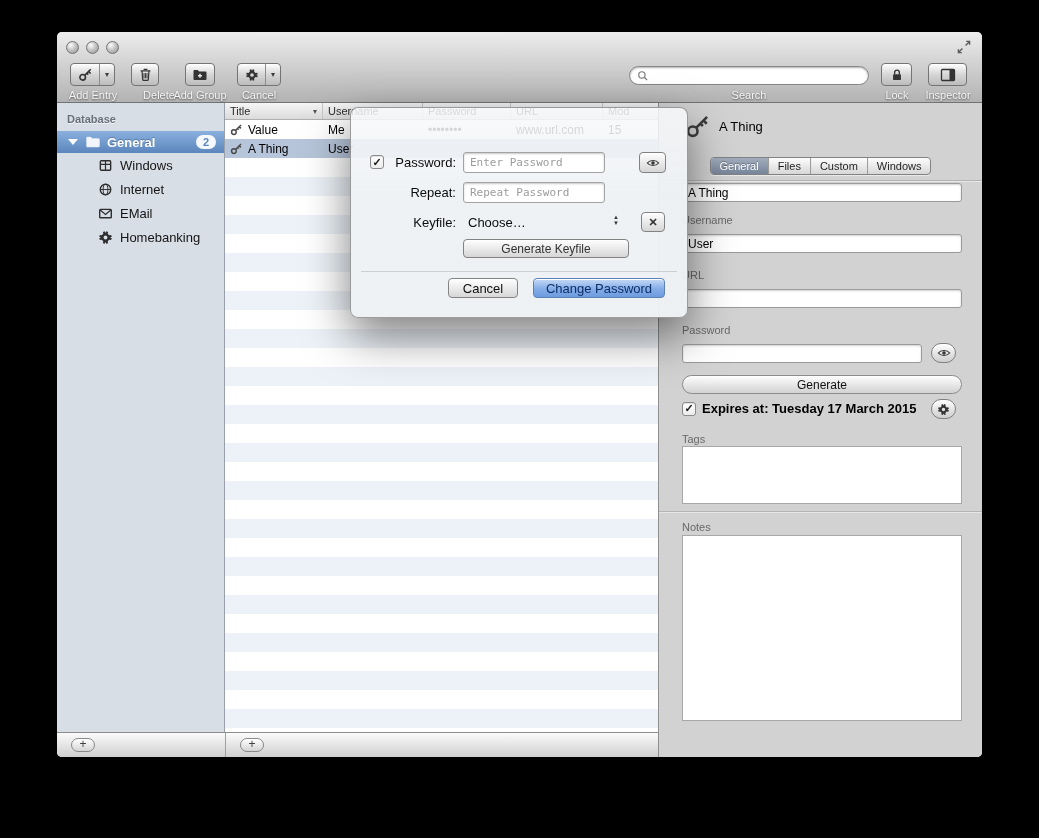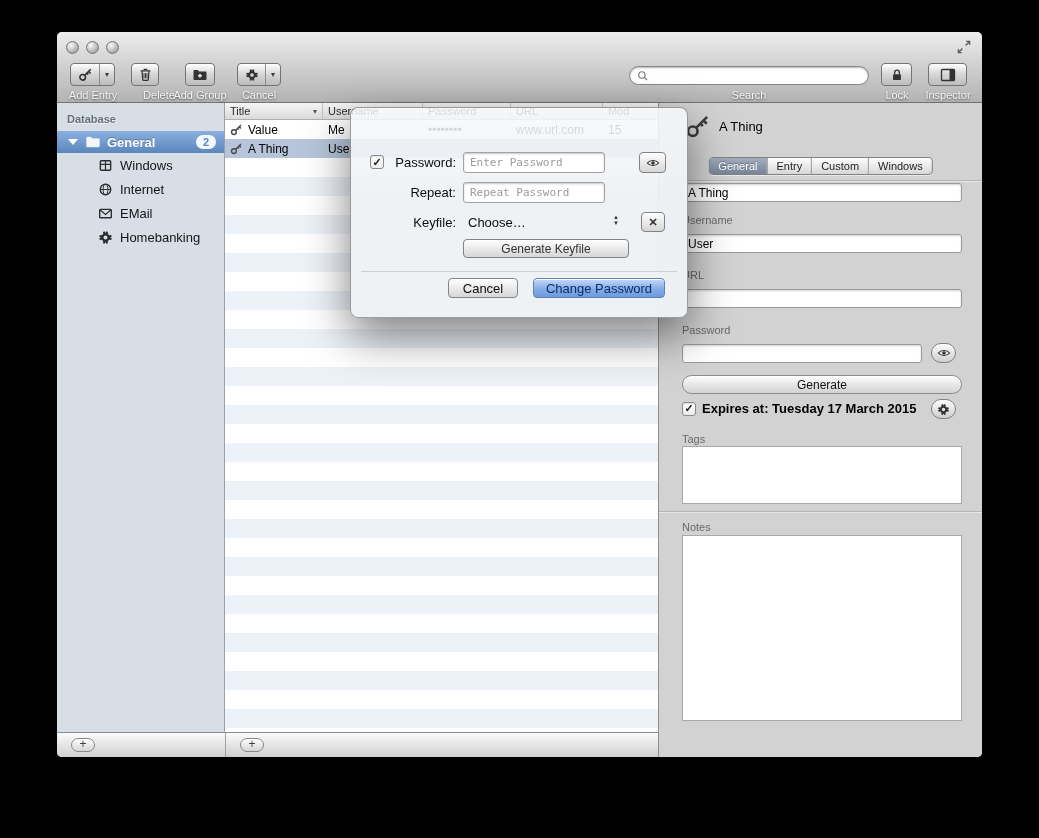--- a/index.html
+++ b/index.html
@@ -360,21 +360,21 @@
           <g fill="none" stroke="currentColor" stroke-width="1.6">
             <circle cx="4.8" cy="11.2" r="2.9"></circle>
             <path d="M7 9 L13.6 2.4 M11.4 4.6 L13.4 6.6 M9.5 6.5 L11 8"></path>
           </g>
         </svg>
       </span>
       <div class="insp-title">A Thing</div>
 
       <div class="segmented">
         <div class="seg active">General</div>
-        <div class="seg">Entry</div>
+        <div class="seg">Files</div>
         <div class="seg">Custom</div>
         <div class="seg">Windows</div>
       </div>
       <div class="hline" style="top:77px;"></div>
 
       <input class="tinput" style="left: 23px; top: 80px; width: 280px;" value="A Thing">
 
       <div class="flabel" style="left:23px;top:111px;">Username</div>
       <input class="tinput" style="left: 23px; top: 131px; width: 280px;" value="User">
 

